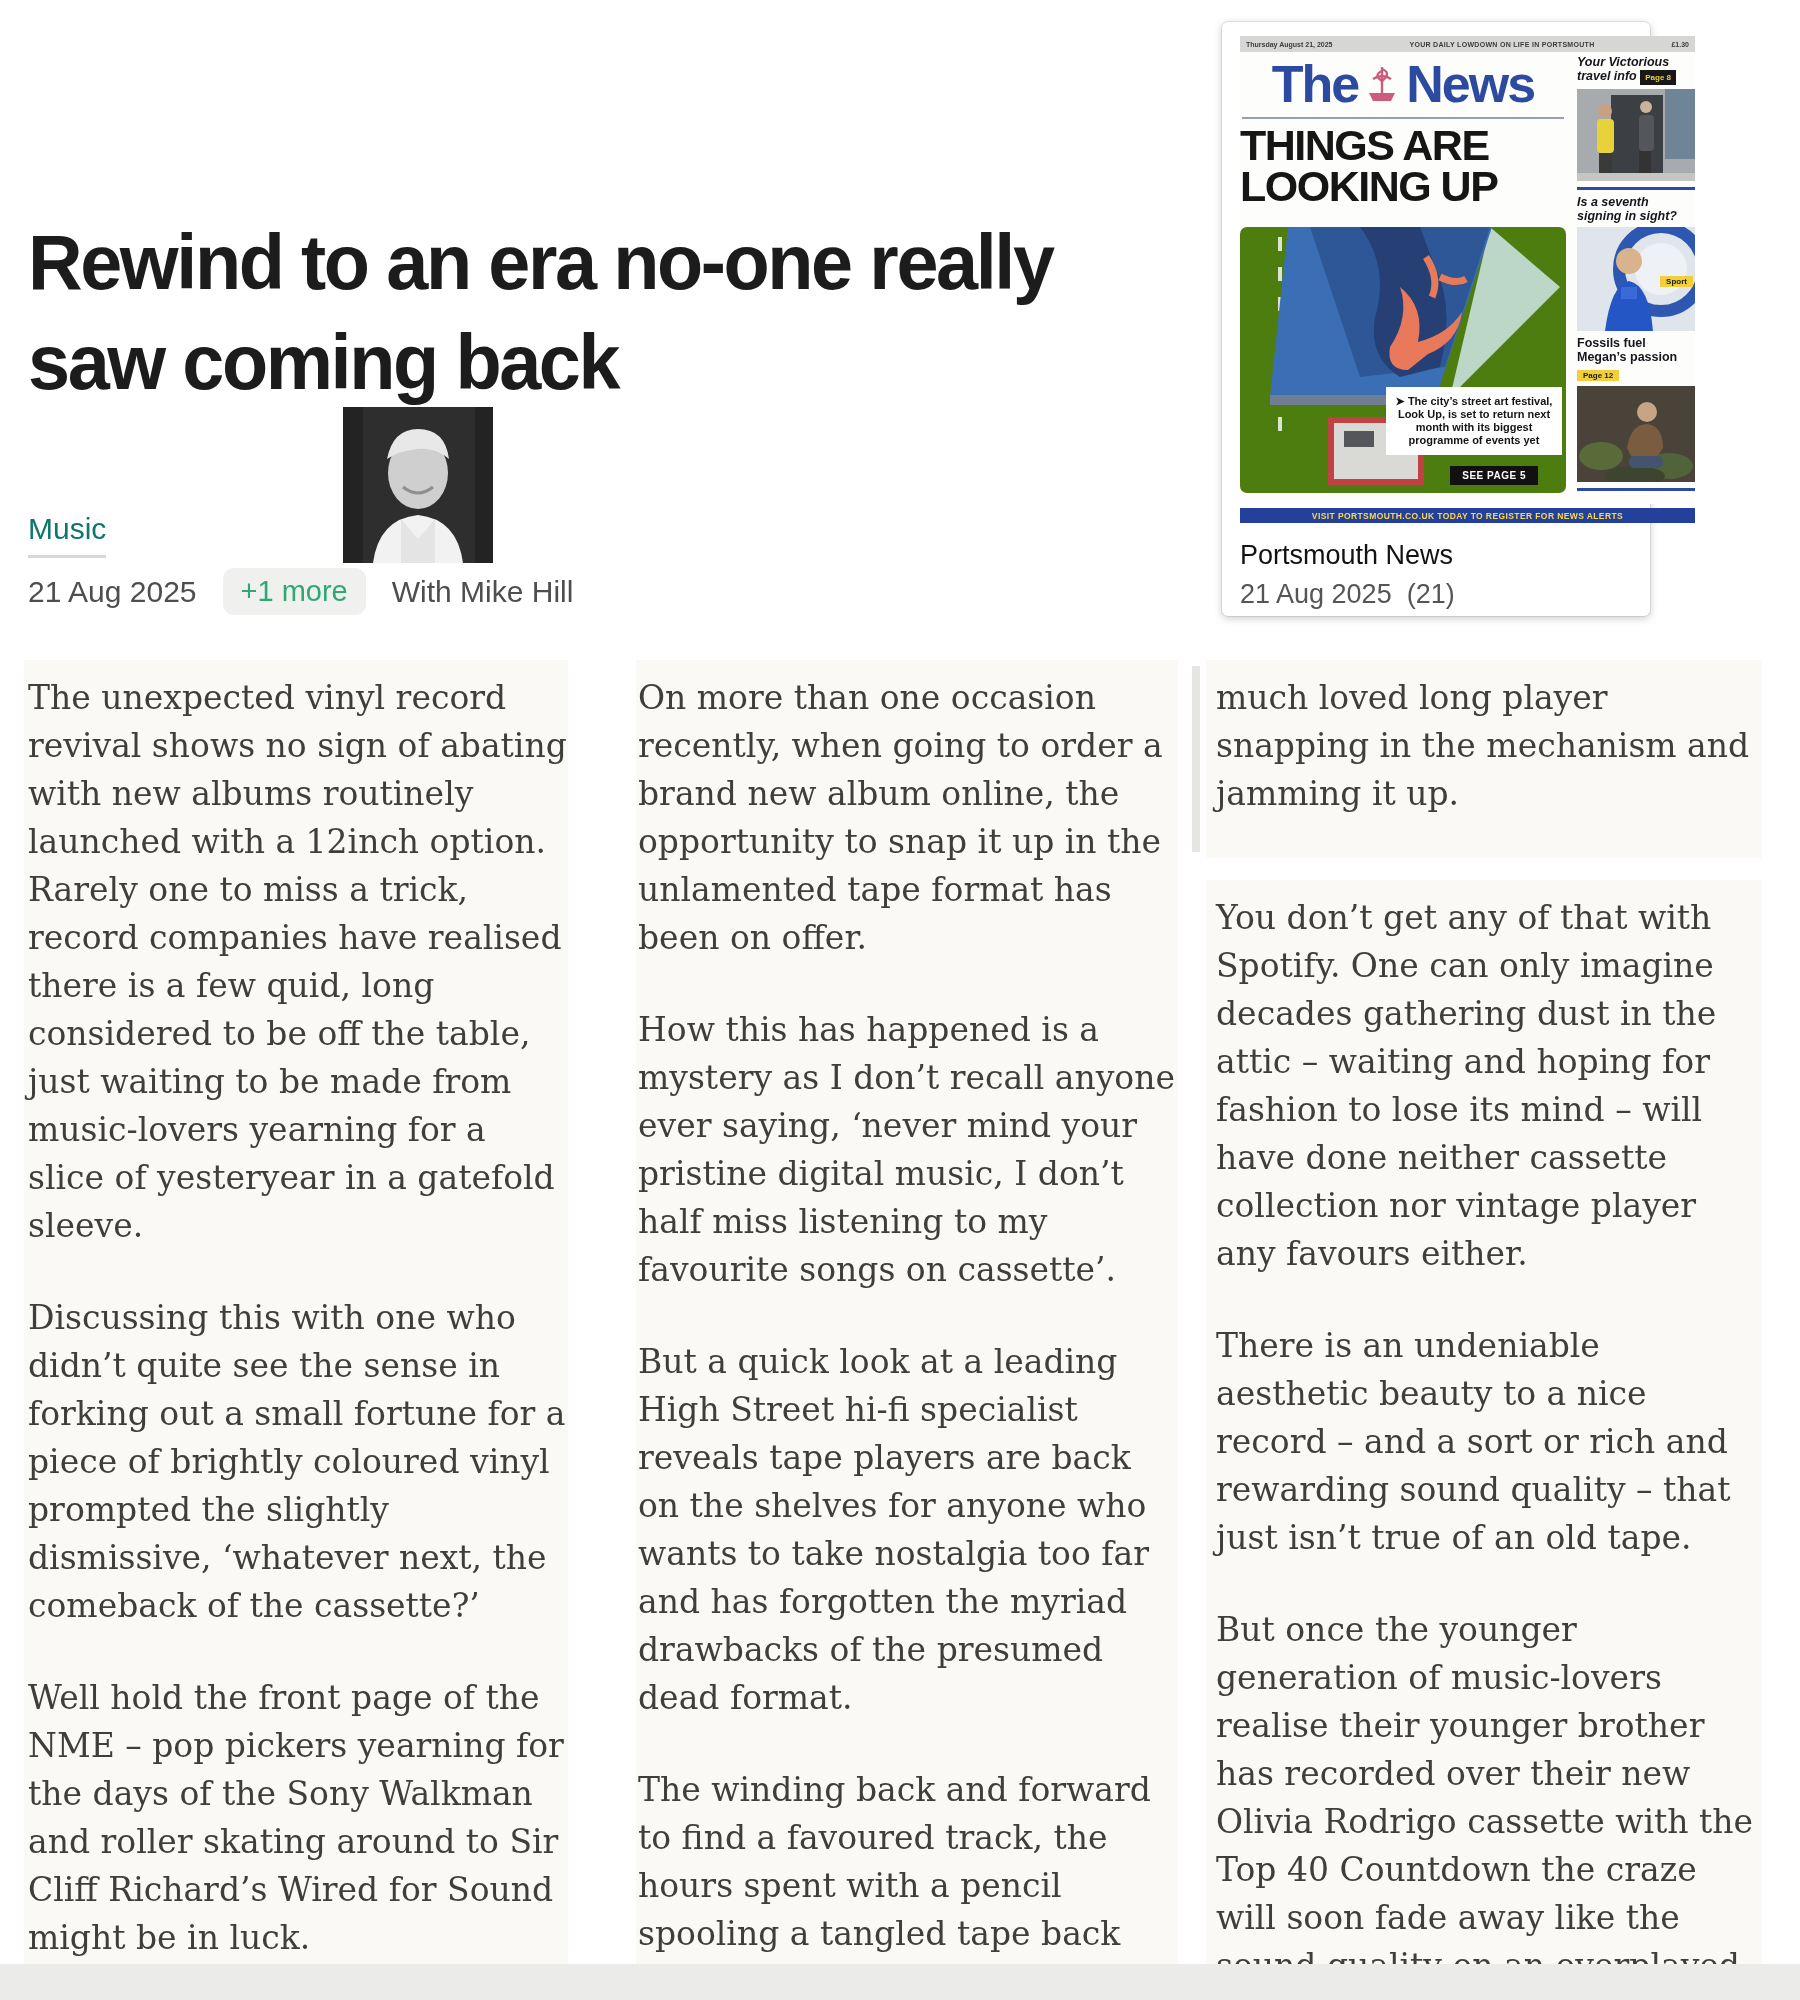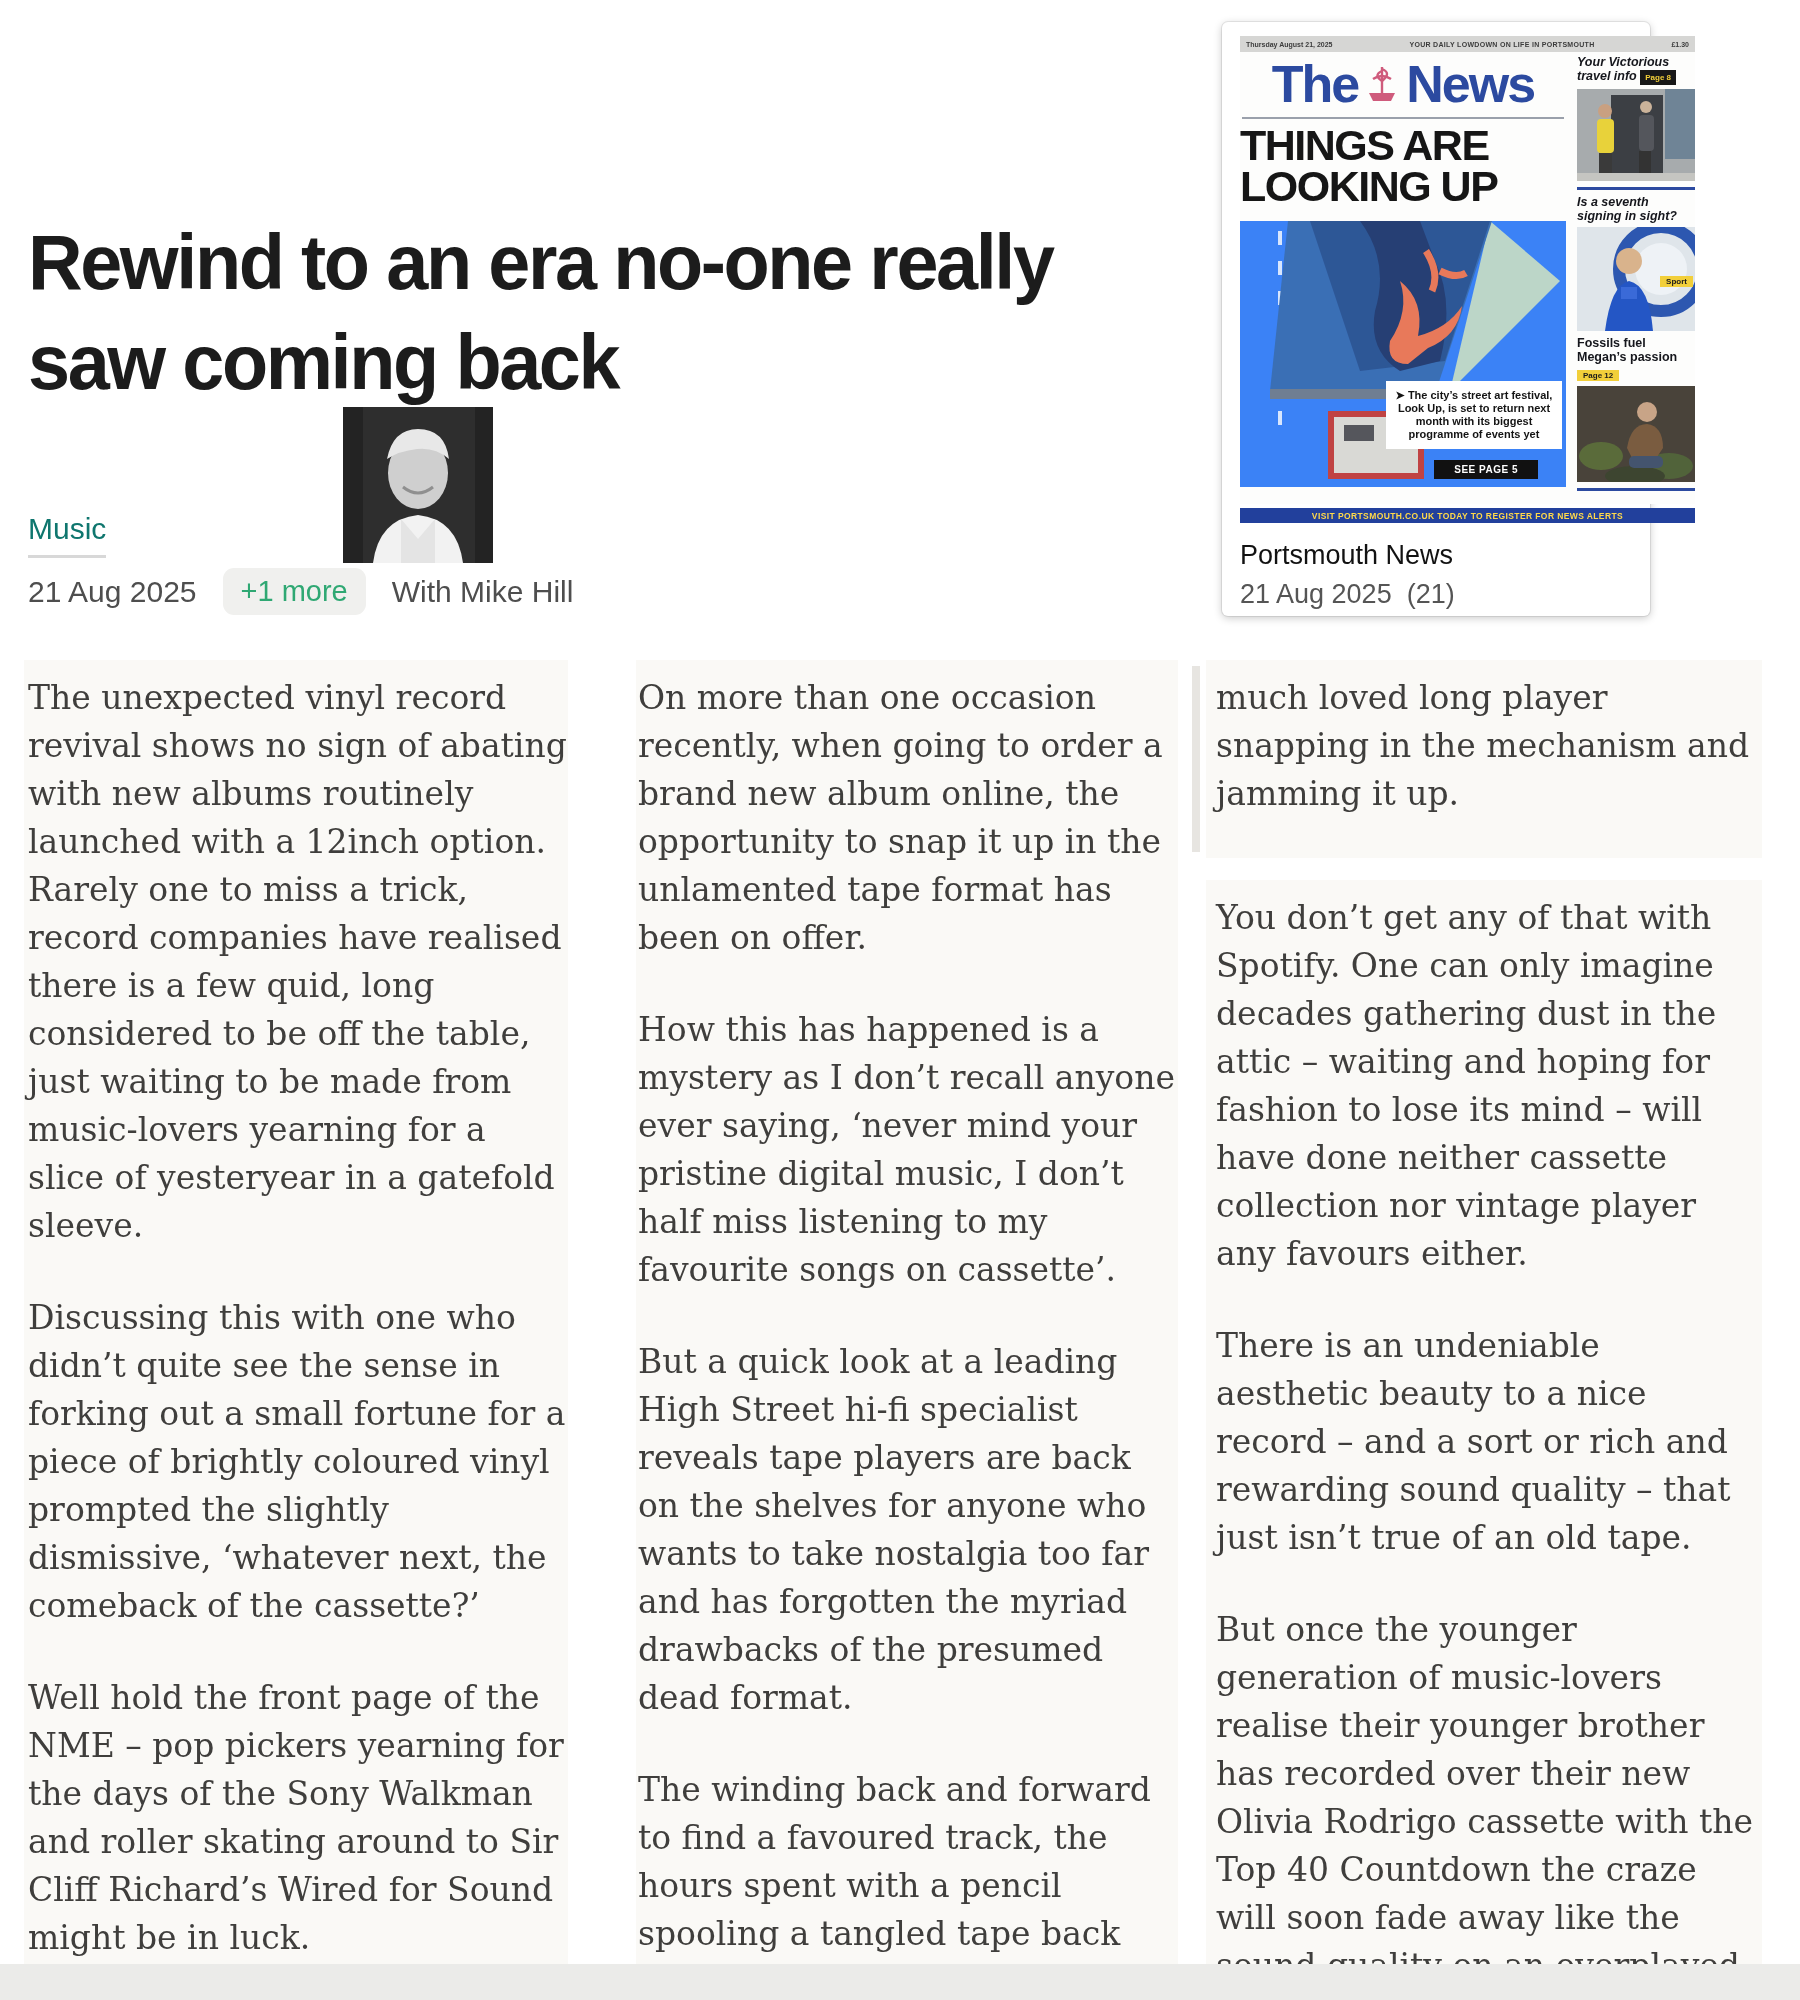--- a/index.html
+++ b/index.html
@@ -23,32 +23,32 @@
   .mini{position:absolute;left:18px;top:14px;width:455px;height:468px;background:#fdfdfc;}
   .mini-topbar{position:absolute;left:0;top:0;width:455px;height:16px;background:#d6d6d4;
     display:flex;align-items:center;justify-content:space-between;padding:0 6px;box-sizing:border-box;
     font-size:7px;font-weight:700;color:#3c3c3c;}
   .mini-topbar .c{letter-spacing:.3px;}
   .mini-main{position:absolute;left:0;top:20px;width:326px;}
   .masthead{display:flex;align-items:center;justify-content:center;gap:7px;
     font-size:52px;font-weight:700;letter-spacing:-2px;color:#2c4aa0;line-height:56px;}
   .mast-rule{height:2px;background:#9aa0ab;margin:5px 2px 6px 2px;}
   .mini-headline{font-size:43px;line-height:41px;font-weight:700;letter-spacing:-1.5px;color:#161616;}
-  .mini-photo{position:relative;margin-top:14px;width:326px;height:266px;background:#3b82f6;overflow:hidden;}
+  .mini-photo{position:relative;margin-top:20px;width:326px;height:266px;background:#4d7c0f;overflow:hidden;border-radius:7px;}
   .street-mark{position:absolute;left:38px;top:10px;width:4px;height:200px;
     background:repeating-linear-gradient(#fff 0 14px,transparent 14px 30px);opacity:.8;}
   .mural{position:absolute;left:0;top:0;width:326px;height:266px;}
   .truck{position:absolute;left:88px;bottom:8px;width:96px;height:68px;background:#d9d9d5;
     border:6px solid #c04343;box-sizing:border-box;}
   .truck i{display:block;width:30px;height:16px;background:#55565c;margin:8px 0 0 10px;}
   .annot{position:absolute;right:4px;bottom:38px;width:176px;background:#ffffff;
     padding:8px 7px;box-sizing:border-box;font-size:11px;line-height:13px;font-weight:700;
     color:#141414;text-align:center;}
   .see-page{position:absolute;right:28px;bottom:8px;background:#111;color:#fff;
-    font-size:10px;font-weight:700;padding:4px 20px;letter-spacing:.5px;}
+    font-size:10px;font-weight:700;padding:4px 12px;letter-spacing:.5px;}
   .mini-side{position:absolute;right:0;top:20px;width:118px;}
   .side-title{font-size:12.5px;line-height:13.5px;font-weight:700;font-style:italic;color:#15161c;}
   .chip-dark{display:inline-block;background:#181818;color:#f2cf3a;font-style:normal;
     font-size:8px;font-weight:700;padding:1px 5px;}
   .chip-yellow{display:inline-block;background:#f2cf3a;color:#1b1b1b;font-style:normal;
     font-size:8px;font-weight:700;padding:1px 6px;}
   .side-photo{position:relative;width:118px;margin:4px 0 6px 0;overflow:hidden;}
   .side-rule{height:3px;background:#2c4aa0;margin:4px 0 6px 0;}
   .alert-bar{position:absolute;left:0;top:450px;width:455px;height:15px;background:#22409c;
     display:flex;align-items:center;justify-content:center;

